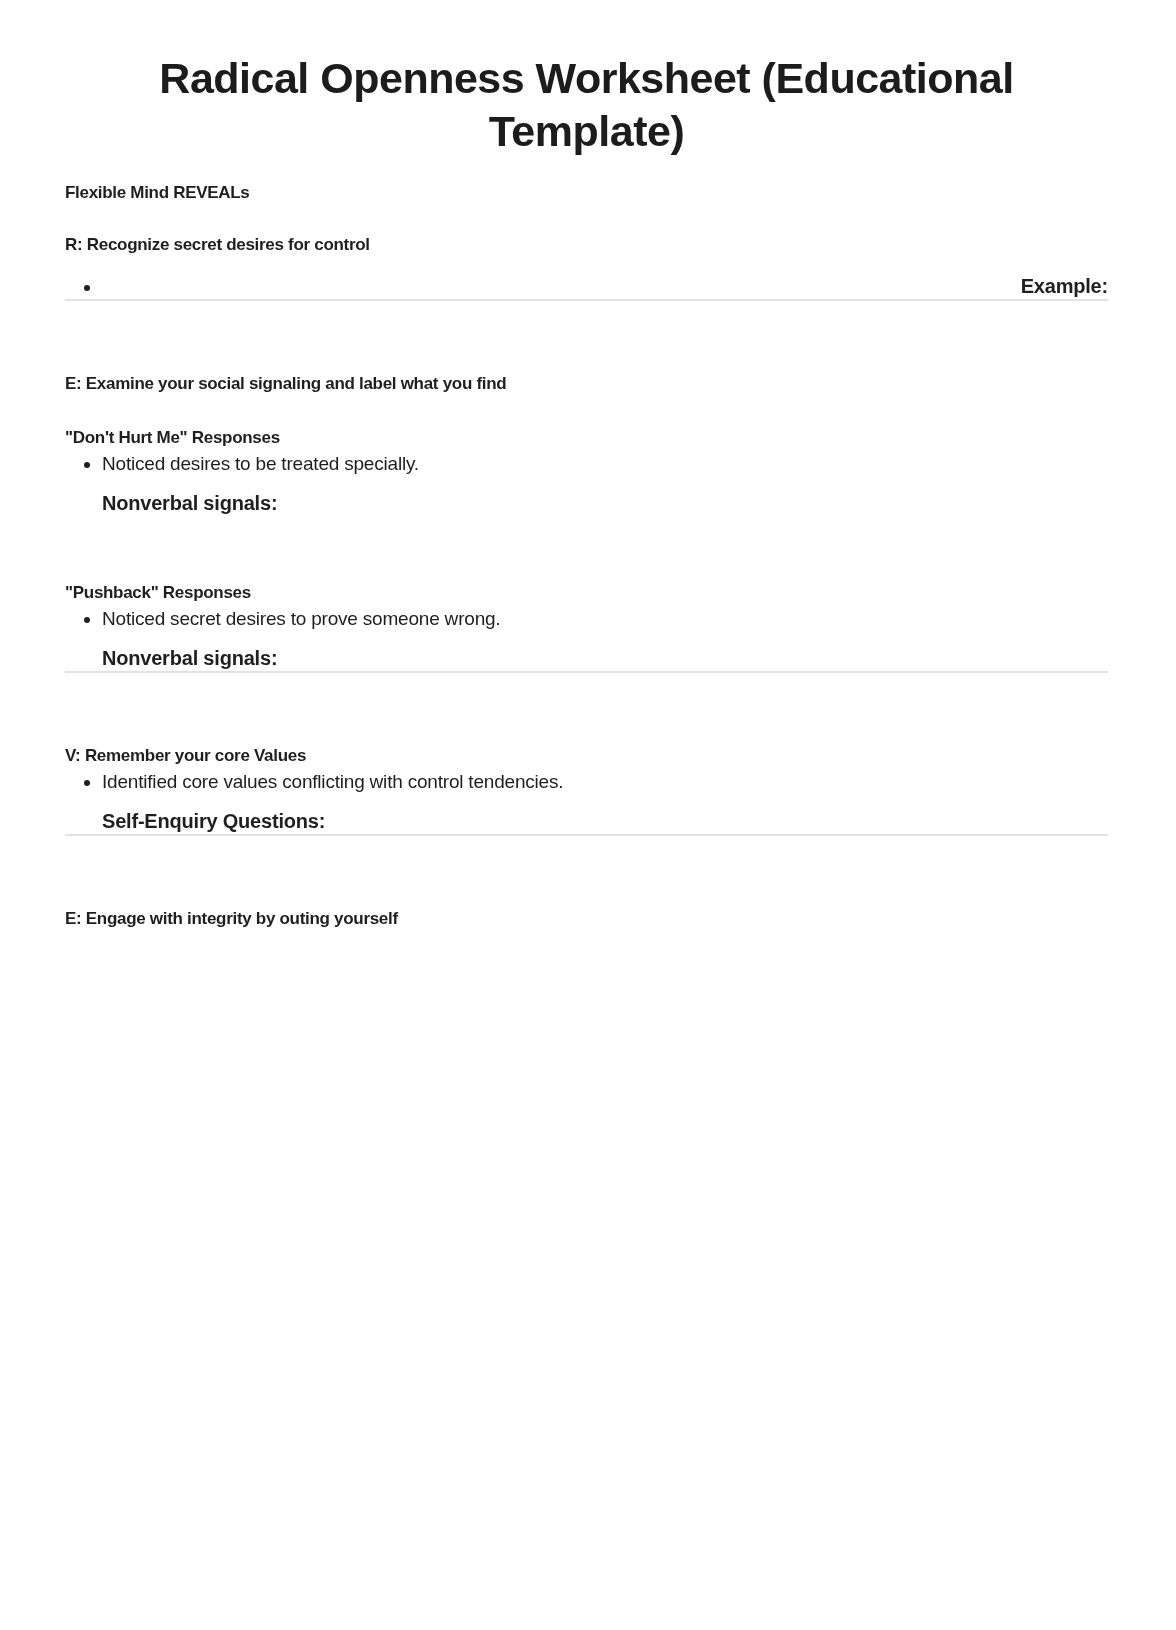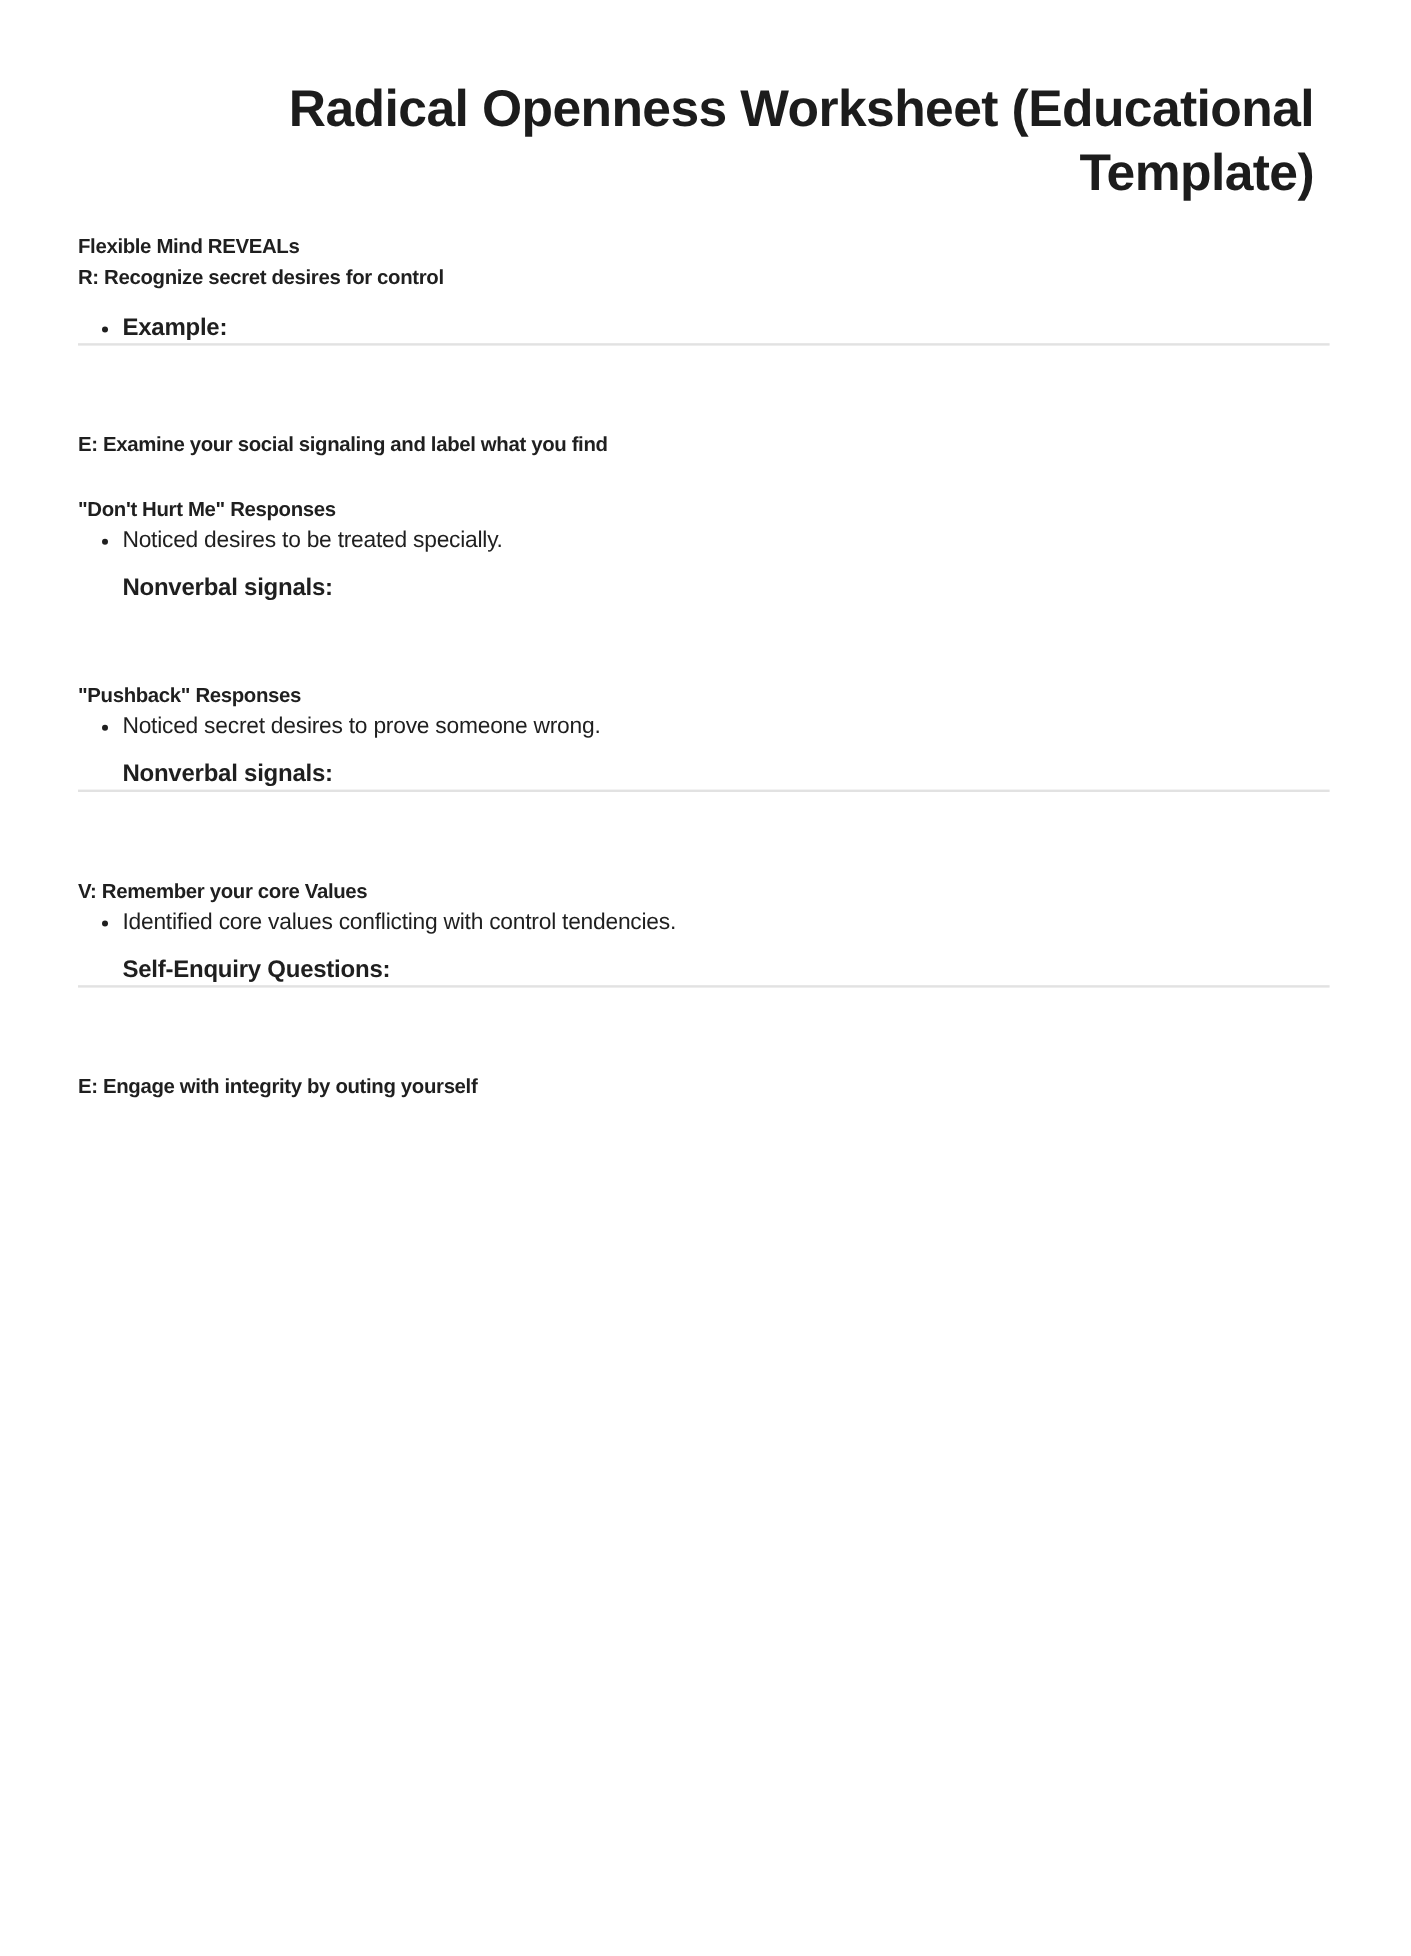--- a/index.html
+++ b/index.html
@@ -11,37 +11,37 @@
     font-family: "Liberation Sans", sans-serif;
     color: #1f1f1f;
     overflow: hidden;
   }
   .page {
     width: 1176px;
     height: 1630px;
     padding: 52px 68px 0 65px;
   }
   .doc-title {
-    margin: 13px;
+    margin: 0;
     font-size: 43px;
     line-height: 53px;
     font-weight: bold;
-    text-align: right;
+    text-align: center;
     letter-spacing: -0.5px;
     color: #1c1c1c;
   }
   .heading {
     margin: 0;
     font-size: 17px;
     line-height: 26px;
     font-weight: bold;
     letter-spacing: -0.3px;
   }
   .intro-heading { margin-top: 22px; }
-  .sec1-heading  { }
+  .sec1-heading  { margin-top: 26px; }
   .after-hr      { margin-top: 70px; }
   .subheading-2  { margin-top: 64px; }
   .subheading    { margin-top: 28px; }
   ul.bullet-list {
     margin: 0;
     padding: 0 0 0 37px;
     list-style: disc;
   }
   ul.bullet-list li {
     font-size: 19px;
@@ -49,21 +49,21 @@
     letter-spacing: -0.2px;
   }
   .mt-28 { margin-top: 28px; }
   .mt-27 { margin-top: 27px; }
   .field-label {
     font-size: 20px;
     line-height: 26px;
     font-weight: bold;
     letter-spacing: -0.2px;
   }
-  li .field-label.gap-15 { margin-top: 15px; }
+  li .field-label.gap-15 { margin-top: 15px; text-align: right; }
   li .field-label.gap-13 { margin-top: 13px; }
   hr.divider {
     border: none;
     border-top: 2px solid #e2e2e2;
     margin: 0;
   }
   .hr-1 { margin-top: 105px; }
   .hr-2 { margin-top: 93px; }
   .hr-3 { margin-top: 93px; }
 </style>

